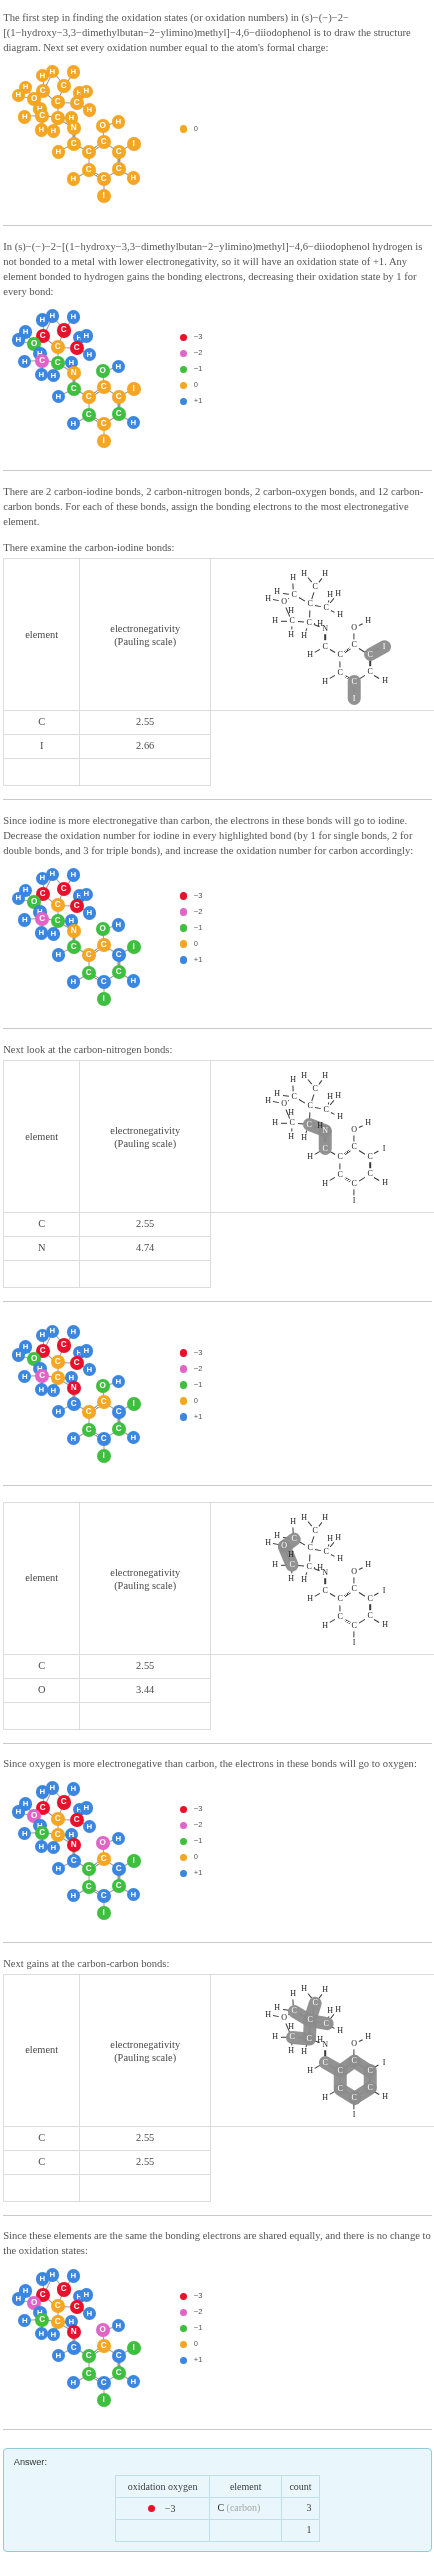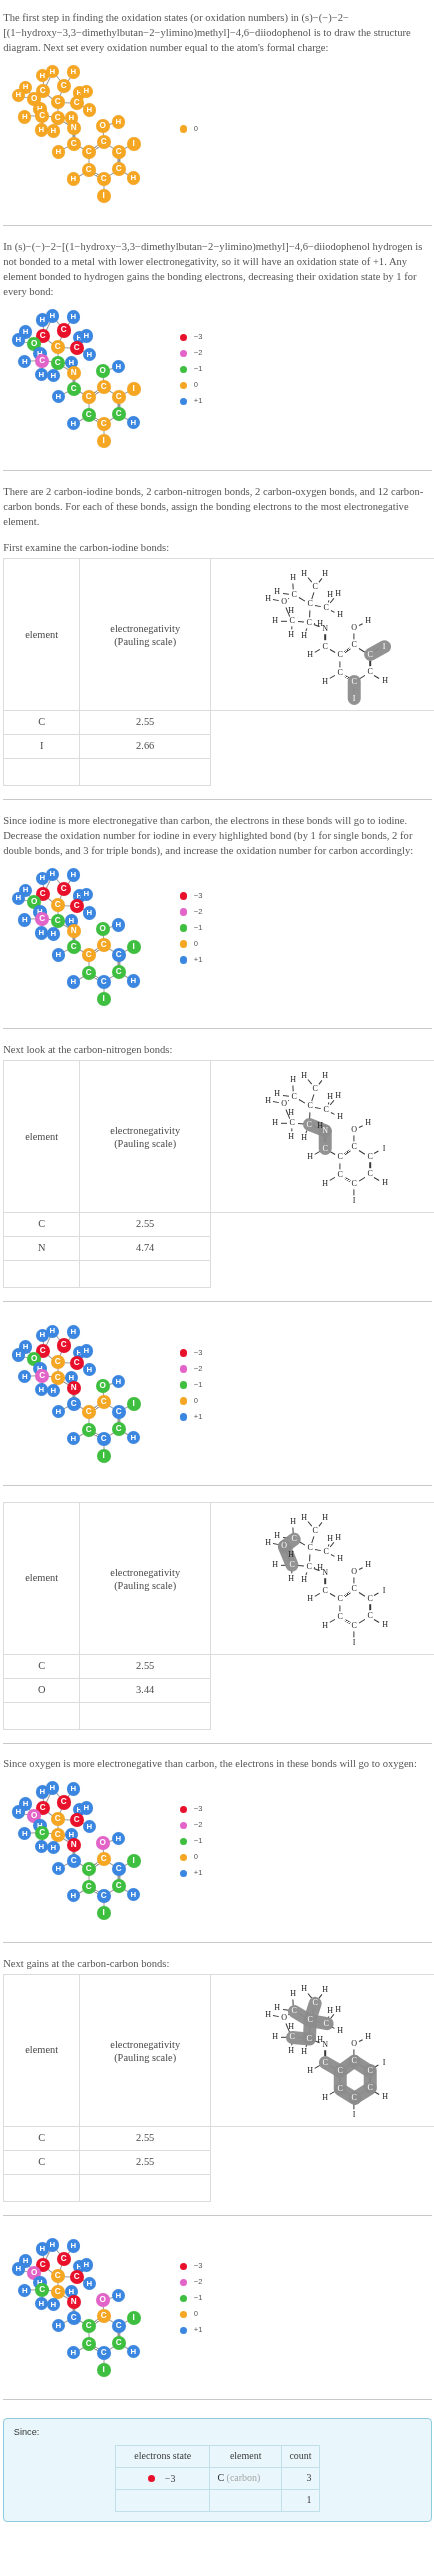--- a/index.html
+++ b/index.html
@@ -303,21 +303,21 @@
       </div>
   </div>
 
   <hr class="rule">
 
   <div class="section">
     <p class="para">There are 2 carbon-iodine bonds, 2 carbon-nitrogen bonds, 2 carbon-oxygen bonds, and 12 carbon-carbon bonds.  For each of these bonds, assign the bonding electrons to the most electronegative element.</p>
   </div>
 
   <div class="section">
-    <p class="para">First examine the carbon-iodine bonds:</p>
+    <p class="para">There examine the carbon-iodine bonds:</p>
     <table class="en-table">
         <thead>
           <tr>
             <th class="col-el">element</th>
             <th class="col-en en-head">
               <div>electronegativity</div>
               <div>(Pauling scale)</div>
             </th>
             <th class="col-struct struct-cell" rowspan="4">
               <div class="skel" style="width: 221px; height: 151px;">
@@ -1051,20 +1051,21 @@
             <td></td>
             <td></td>
           </tr>
         </tbody>
       </table>
   </div>
 
   <hr class="rule">
 
   <div class="section">
+    <p class="para">Since these elements are the same the bonding electrons are shared equally, and there is no change to the oxidation states:</p>
     <div class="mol-wrap" style="position: relative;">
         <div class="mol-graph" style="width: 167px; height: 150px; margin-left: 6.4px;">
           <div class="bond" style="left: 33px; top: 14px; width: 16px; transform: rotate(87.1376deg);"></div>
           <div class="bond" style="left: 43px; top: 9.8px; width: 22px; transform: rotate(115.641deg);"></div>
           <div class="bond" style="left: 64px; top: 10.6px; width: 16.6px; transform: rotate(125.218deg);"></div>
           <div class="bond" style="left: 54px; top: 24px; width: 18px; transform: rotate(110.854deg);"></div>
           <div class="bond" style="left: 54px; top: 24px; width: 18px; transform: rotate(-127.875deg);"></div>
           <div class="bond" style="left: 16px; top: 26px; width: 15px; transform: rotate(53.7462deg);"></div>
           <div class="bond" style="left: 8.8px; top: 34px; width: 16.4px; transform: rotate(14.0362deg);"></div>
           <div class="bond" style="left: 33px; top: 30px; width: 12px; transform: rotate(137.726deg);"></div>
@@ -1155,25 +1156,25 @@
             <span class="legend-label">+1</span>
           </div>
         </div>
       </div>
   </div>
 
   <hr class="rule">
 
   <div class="section">
     <div class="answer-panel">
-      <div class="answer-title">Since:</div>
+      <div class="answer-title">Answer:</div>
       <table class="ans-table" id="ans-table">
           <thead>
             <tr>
-              <th class="ox-cell" style="text-align: center;">electrons state</th>
+              <th class="ox-cell" style="text-align: center;">oxidation oxygen</th>
               <th class="el-cell" style="text-align: center;">element</th>
               <th class="cnt-cell" style="text-align: center;">count</th>
             </tr>
           </thead>
           <tbody>
             <tr>
               <td class="ox-cell"><span class="ox-dot" style="background: rgb(232, 16, 43);"></span><span class="ox-val">−3</span></td>
               <td class="el-cell"><span class="el-sym">C</span><span class="el-name"> (carbon)</span></td>
               <td class="cnt-cell">3</td>
             </tr>

